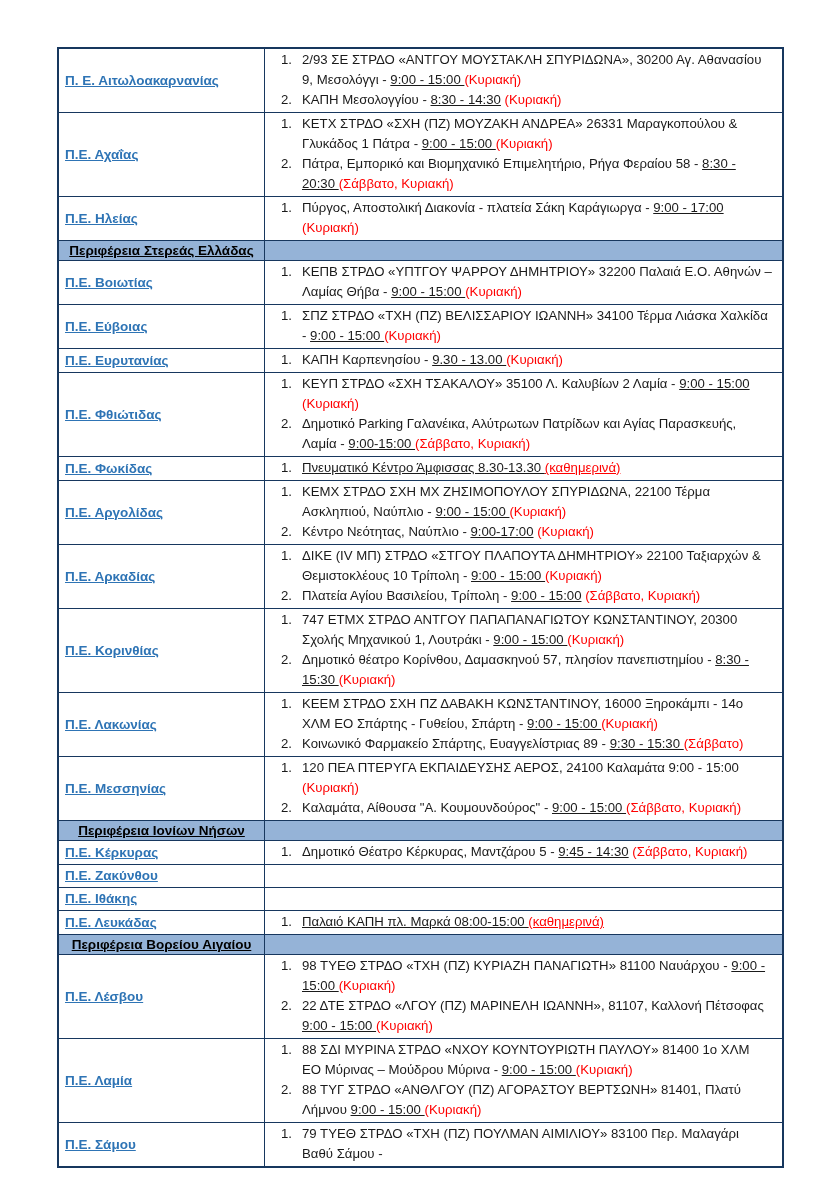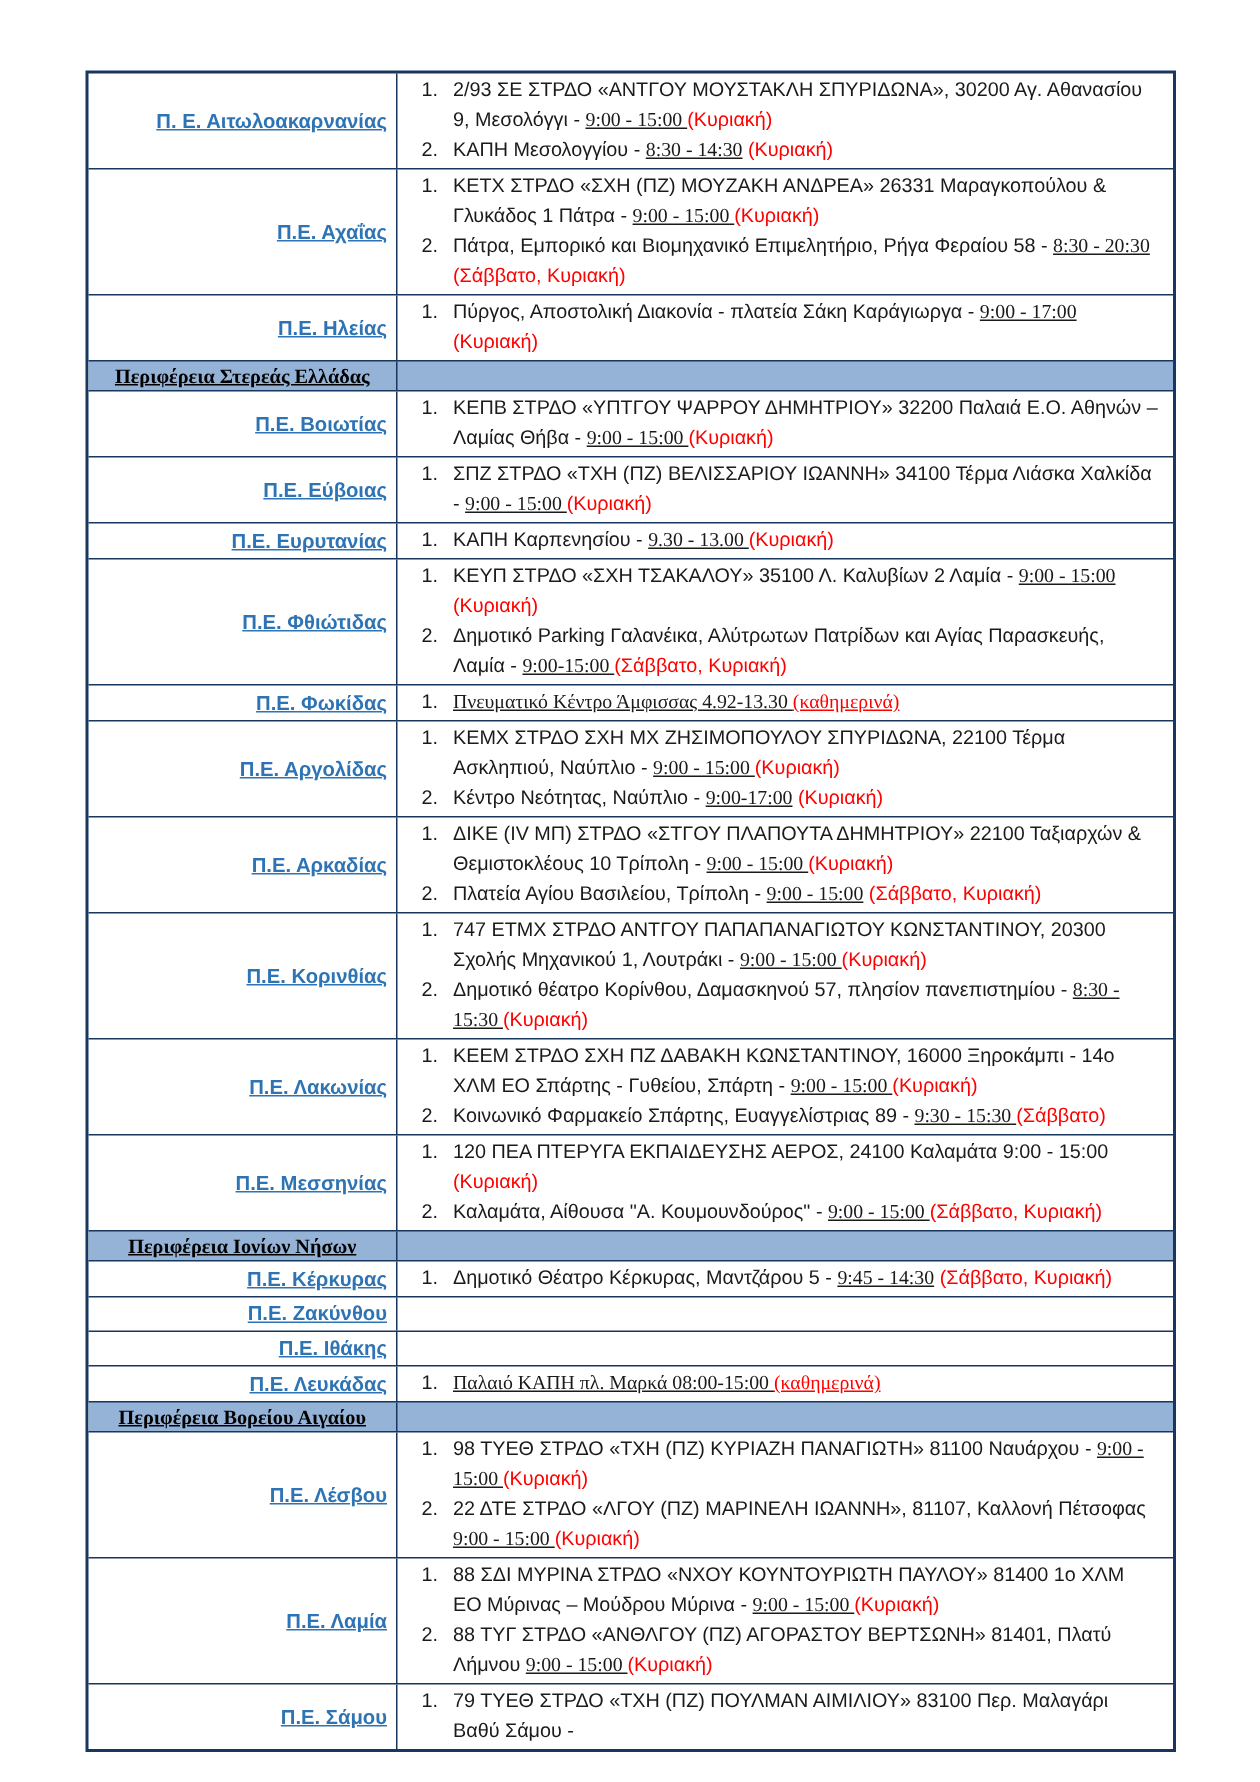--- a/index.html
+++ b/index.html
@@ -20,44 +20,44 @@
     position:absolute;left:57px;top:47px;width:727px;
     border:2.5px solid var(--border);
     box-sizing:border-box;
     background:#fff;
   }
   .row{display:flex;align-items:stretch;border-top:1.6px solid var(--border);}
   .row:first-child{border-top:none;}
   .cell-left{
     flex:0 0 206px;width:206px;box-sizing:border-box;
     border-right:1.6px solid var(--border);
-    display:flex;align-items:center;justify-content:flex-end;
+    display:flex;align-items:center;justify-content:flex-start;
     text-align:center;padding:2px 6px;
   }
   .cell-right{
     flex:1;box-sizing:border-box;
     padding:1px 8px 2px 10px;
     min-height:20px;
   }
   .region-link{
     color:var(--blue);font-weight:bold;font-size:13.5px;line-height:18px;
     text-decoration:underline;cursor:pointer;
   }
   .header-row{background:var(--hdrbg);}
-  .header-row .cell-left{justify-content:center;padding:1px 6px;font-family:Liberation Serif, serif;}
+  .header-row .cell-left{justify-content:center;padding:1px 6px;}
   .header-row .cell-right{min-height:17px;}
   .section-title{
     color:#000;font-weight:bold;font-size:13.5px;line-height:17px;
     text-decoration:underline;
   }
   .item{display:flex;font-size:13.2px;line-height:20px;}
   .item-num{flex:0 0 27px;padding-left:6px;box-sizing:border-box;}
   .item-text{flex:1;padding-right:2px;}
   .seg{}
-  .u{text-decoration:underline;font-family:Liberation Serif, serif;}
+  .u{text-decoration:underline;}
   .red{color:var(--red);}
 </style>
 </head>
 <body>
 
 <div class="page">
   <div class="doc-table">
 
   <div class="row">
         <div class="cell-left">
@@ -154,21 +154,21 @@
           </div>
         </div>
       </div>
       <div class="row">
         <div class="cell-left">
           <span class="region-link">Π.Ε. Φωκίδας</span>
         </div>
         <div class="cell-right">
           <div class="item">
             <div class="item-num">1.</div>
-            <div class="item-text"><span class="seg u">Πνευματικό Κέντρο Άμφισσας 4.92-13.30 </span><span class="seg red u">(καθημερινά)</span></div>
+            <div class="item-text"><span class="seg u">Πνευματικό Κέντρο Άμφισσας 8.30-13.30 </span><span class="seg red u">(καθημερινά)</span></div>
           </div>
         </div>
       </div>
       <div class="row">
         <div class="cell-left">
           <span class="region-link">Π.Ε. Αργολίδας</span>
         </div>
         <div class="cell-right">
           <div class="item">
             <div class="item-num">1.</div>

